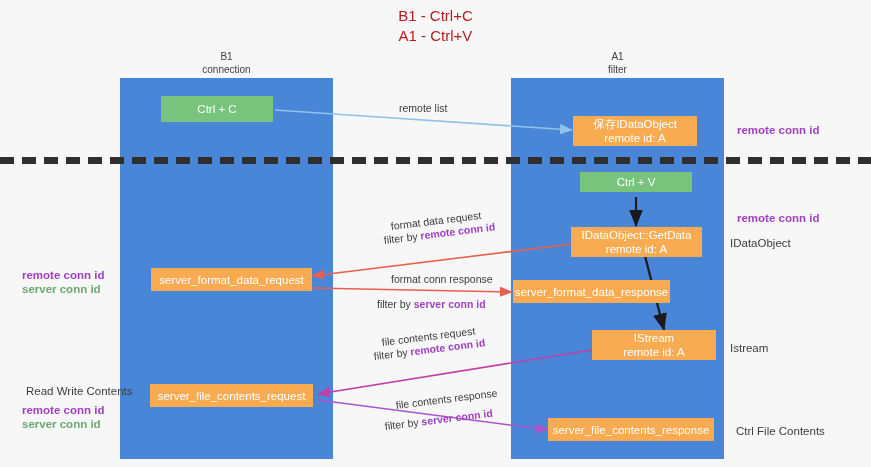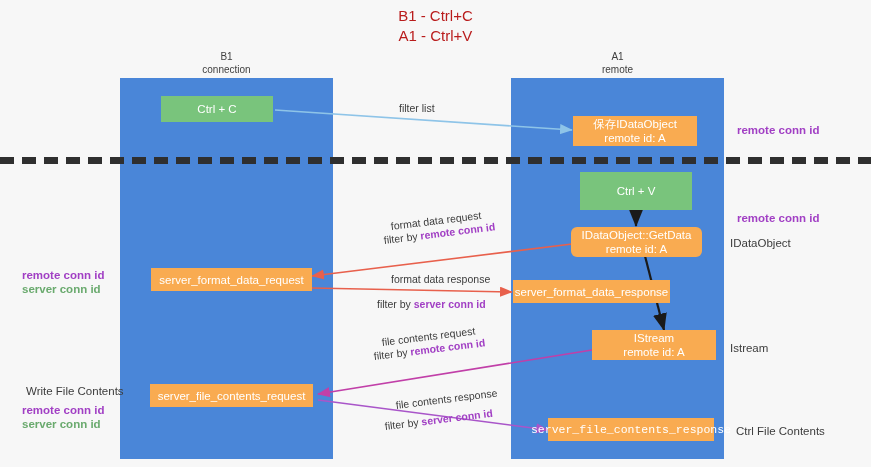--- a/index.html
+++ b/index.html
@@ -30,21 +30,21 @@
 <body>
 
 <div id="canvas">
 
   <div class="title">B1 - Ctrl+C
 A1 - Ctrl+V</div>
 
   <div class="col-title" style="left:120px;top:50px;width:213px;">B1
 connection</div>
   <div class="col-title" style="left:511px;top:50px;width:213px;">A1
-remote</div>
+filter</div>
 
   <div class="lane lane-b1"></div>
   <div class="lane lane-a1"></div>
 
   <svg class="overlay">
     <defs>
       <marker id="ar-blue" markerWidth="9" markerHeight="9" refX="7.5" refY="3.2" orient="auto">
         <path d="M0,0 L8,3.2 L0,6.4 z" fill="#8ec4e8"></path>
         </marker>
       <marker id="ar-black" markerWidth="9" markerHeight="9" refX="7.5" refY="3.2" orient="auto">
@@ -74,44 +74,44 @@
     <line x1="318" y1="400" x2="548" y2="430" stroke="#a955c9" stroke-width="1.6" marker-end="url(#ar-purple)"></line>
   </svg>
 
   <div class="divider"></div>
 
   <div class="node green" style="left:161px;top:96px;width:112px;height:26px;">Ctrl + C</div>
 
   <div class="node orange" style="left:573px;top:116px;width:124px;height:30px;">保存IDataObject
 remote id: A</div>
 
-  <div class="node green" style="left:580px;top:172px;width:112px;height:38px;text-align:center;">Ctrl + V</div>
+  <div class="node green" style="left:580px;top:172px;width:112px;height:20px;text-align:center;">Ctrl + V</div>
 
-  <div class="node orange" style="left:571px;top:227px;width:131px;height:30px;border-radius:6px;">IDataObject::GetData
+  <div class="node orange" style="left:571px;top:227px;width:131px;height:30px;">IDataObject::GetData
 remote id: A</div>
 
   <div class="node orange" style="left:151px;top:268px;width:161px;height:23px;">server_format_data_request</div>
 
   <div class="node orange" style="left:513px;top:280px;width:157px;height:23px;">server_format_data_response</div>
 
   <div class="node orange" style="left:592px;top:330px;width:124px;height:30px;">IStream
 remote id: A</div>
 
   <div class="node orange" style="left:150px;top:384px;width:163px;height:23px;">server_file_contents_request</div>
 
-  <div class="node orange" style="left:548px;top:418px;width:166px;height:23px;font-family:Liberation Mono, monospace;">server_file_contents_response</div>
+  <div class="node orange" style="left:548px;top:418px;width:166px;height:23px;">server_file_contents_response</div>
 
-  <div class="edgelabel" style="left:399px;top:101px;">filter list</div>
+  <div class="edgelabel" style="left:399px;top:101px;">remote list</div>
 
   <div class="edgelabel" style="left:390px;top:219px;transform:rotate(-7deg);transform-origin:left top;">format data request</div>
   <div class="edgelabel" style="left:383px;top:233px;transform:rotate(-7deg);transform-origin:left top;">
     <span>filter by </span><b class="p-purple">remote conn id</b>
   </div>
 
-  <div class="edgelabel" style="left:391px;top:272px;">format data response</div>
+  <div class="edgelabel" style="left:391px;top:272px;">format conn response</div>
   <div class="edgelabel" style="left:377px;top:297px;">
     <span>filter by </span><b class="p-purple">server conn id</b>
   </div>
 
   <div class="edgelabel" style="left:381px;top:335px;transform:rotate(-7deg);transform-origin:left top;">file contents request</div>
   <div class="edgelabel" style="left:373px;top:349px;transform:rotate(-7deg);transform-origin:left top;">
     <span>filter by </span><b class="p-purple">remote conn id</b>
   </div>
 
   <div class="edgelabel" style="left:395px;top:398px;transform:rotate(-7deg);transform-origin:left top;">file contents response</div>
@@ -124,17 +124,17 @@
   <div class="sidelabel purple" style="left:737px;top:211px;">remote conn id</div>
   <div class="sidelabel plain" style="left:730px;top:236px;">IDataObject</div>
 
   <div class="sidelabel plain" style="left:730px;top:341px;">Istream</div>
 
   <div class="sidelabel plain" style="left:736px;top:424px;">Ctrl File Contents</div>
 
   <div class="sidelabel purple" style="left:22px;top:268px;">remote conn id</div>
   <div class="sidelabel green-t" style="left:22px;top:282px;">server conn id</div>
 
-  <div class="sidelabel plain" style="left:26px;top:384px;">Write File Contents</div>
+  <div class="sidelabel plain" style="left:26px;top:384px;">Read Write Contents</div>
   <div class="sidelabel purple" style="left:22px;top:403px;">remote conn id</div>
   <div class="sidelabel green-t" style="left:22px;top:417px;">server conn id</div>
 
 </div>
 
 </body></html>

